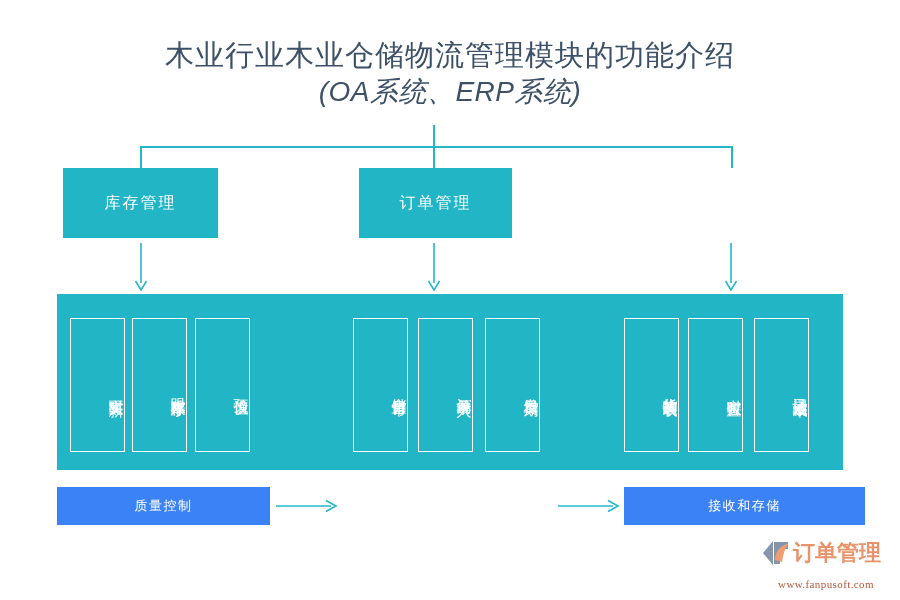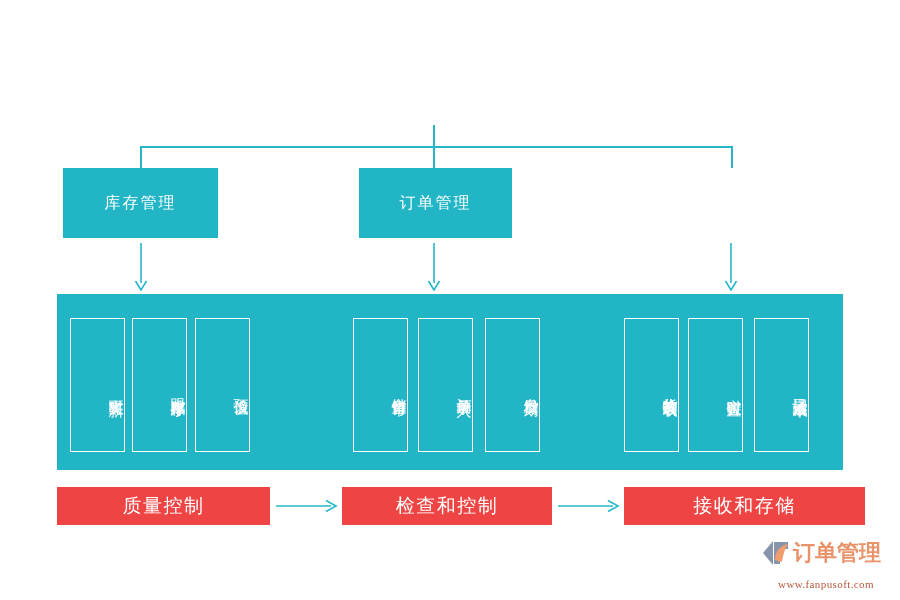--- a/index.html
+++ b/index.html
@@ -91,26 +91,26 @@
     align-items: flex-start;
     justify-content: center;
     padding-top: 7px;
     line-height: 1.08;
     white-space: nowrap;
   }
 
   
   .proc-box {
     position: absolute;
-    background: #ef4444;
+    background: #3b82f6;
     color: #ffffff;
     display: flex;
     align-items: center;
     justify-content: center;
-    font-size: 19px;
+    font-size: 13px;
     letter-spacing: 1.5px;
   }
   .proc-arrow {
     position: absolute;
     height: 14px;
   }
 
   
   .logo-wrap {
     position: absolute;
@@ -139,20 +139,24 @@
     letter-spacing: 0.4px;
     text-align: center;
     width: 132px;
   }
 </style>
 </head>
 <body>
 
 <div id="canvas">
 
+  <div class="title-block">
+    <div class="title-line1">木业行业木业仓储物流管理模块的功能介绍</div>
+    <div class="title-line2">(OA系统、ERP系统)</div>
+  </div>
 
   <div class="conn-stem v-line" style="left:433px; top:125px; height:22px;"></div>
   <div class="conn-stem h-line" style="left:140px; top:146px; width:592px;"></div>
   <div class="conn-stem v-line" style="left:140px; top:146px; height:22px;"></div>
   <div class="conn-stem v-line" style="left:433px; top:146px; height:22px;"></div>
   <div class="conn-stem v-line" style="left:731px; top:146px; height:22px;"></div>
 
   <div class="module-box" style="left:63px; top:168px; width:155px; height:70px;">
     <span>库存管理</span>
   </div>
@@ -189,23 +193,20 @@
 
   <div class="proc-box" style="left:57px; top:487px; width:213px; height:38px;">
     <span>质量控制</span>
   </div>
 
   <svg class="proc-arrow" style="left:276px; top:499px; width:62px;" viewBox="0 0 62 14">
     <path d="M0 7 L55 7" stroke="#25b7c8" stroke-width="1.6" fill="none"></path>
     <path d="M50 1.5 L60 7 L50 12.5" stroke="#25b7c8" stroke-width="1.6" fill="none"></path>
   </svg>
 
-  <div class="proc-box" style="left:342px; top:487px; width:210px; height:38px;">
-    <span>检查和控制</span>
-  </div>
 
   <svg class="proc-arrow" style="left:558px; top:499px; width:62px;" viewBox="0 0 62 14">
     <path d="M0 7 L55 7" stroke="#25b7c8" stroke-width="1.6" fill="none"></path>
     <path d="M50 1.5 L60 7 L50 12.5" stroke="#25b7c8" stroke-width="1.6" fill="none"></path>
   </svg>
 
   <div class="proc-box" style="left:624px; top:487px; width:241px; height:38px;">
     <span>接收和存储</span>
   </div>
 

